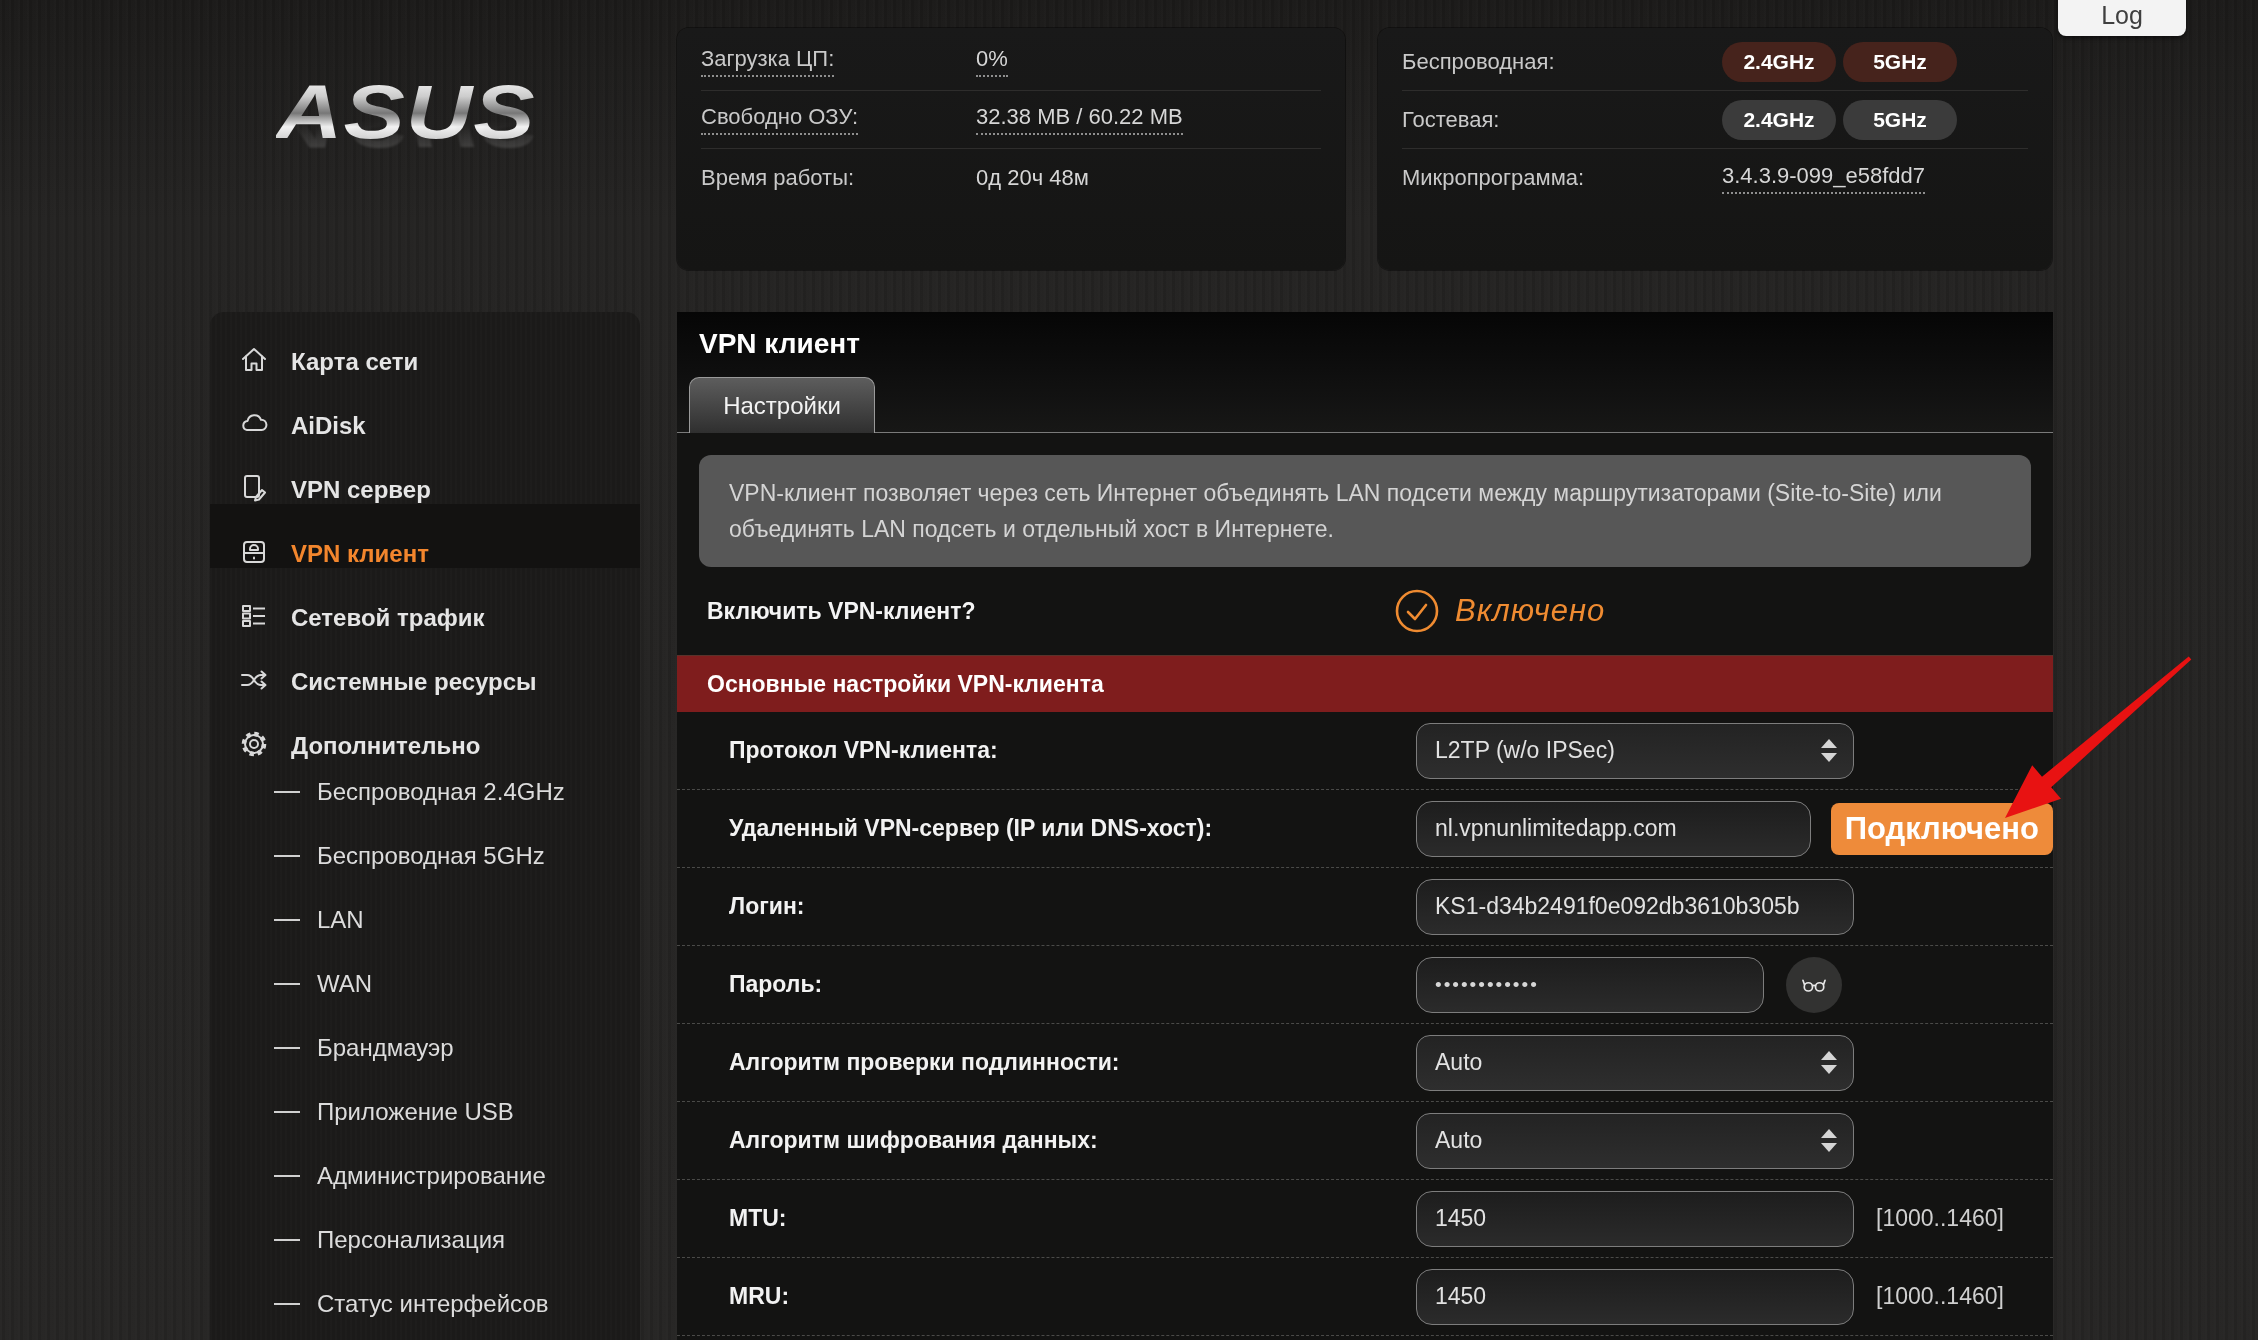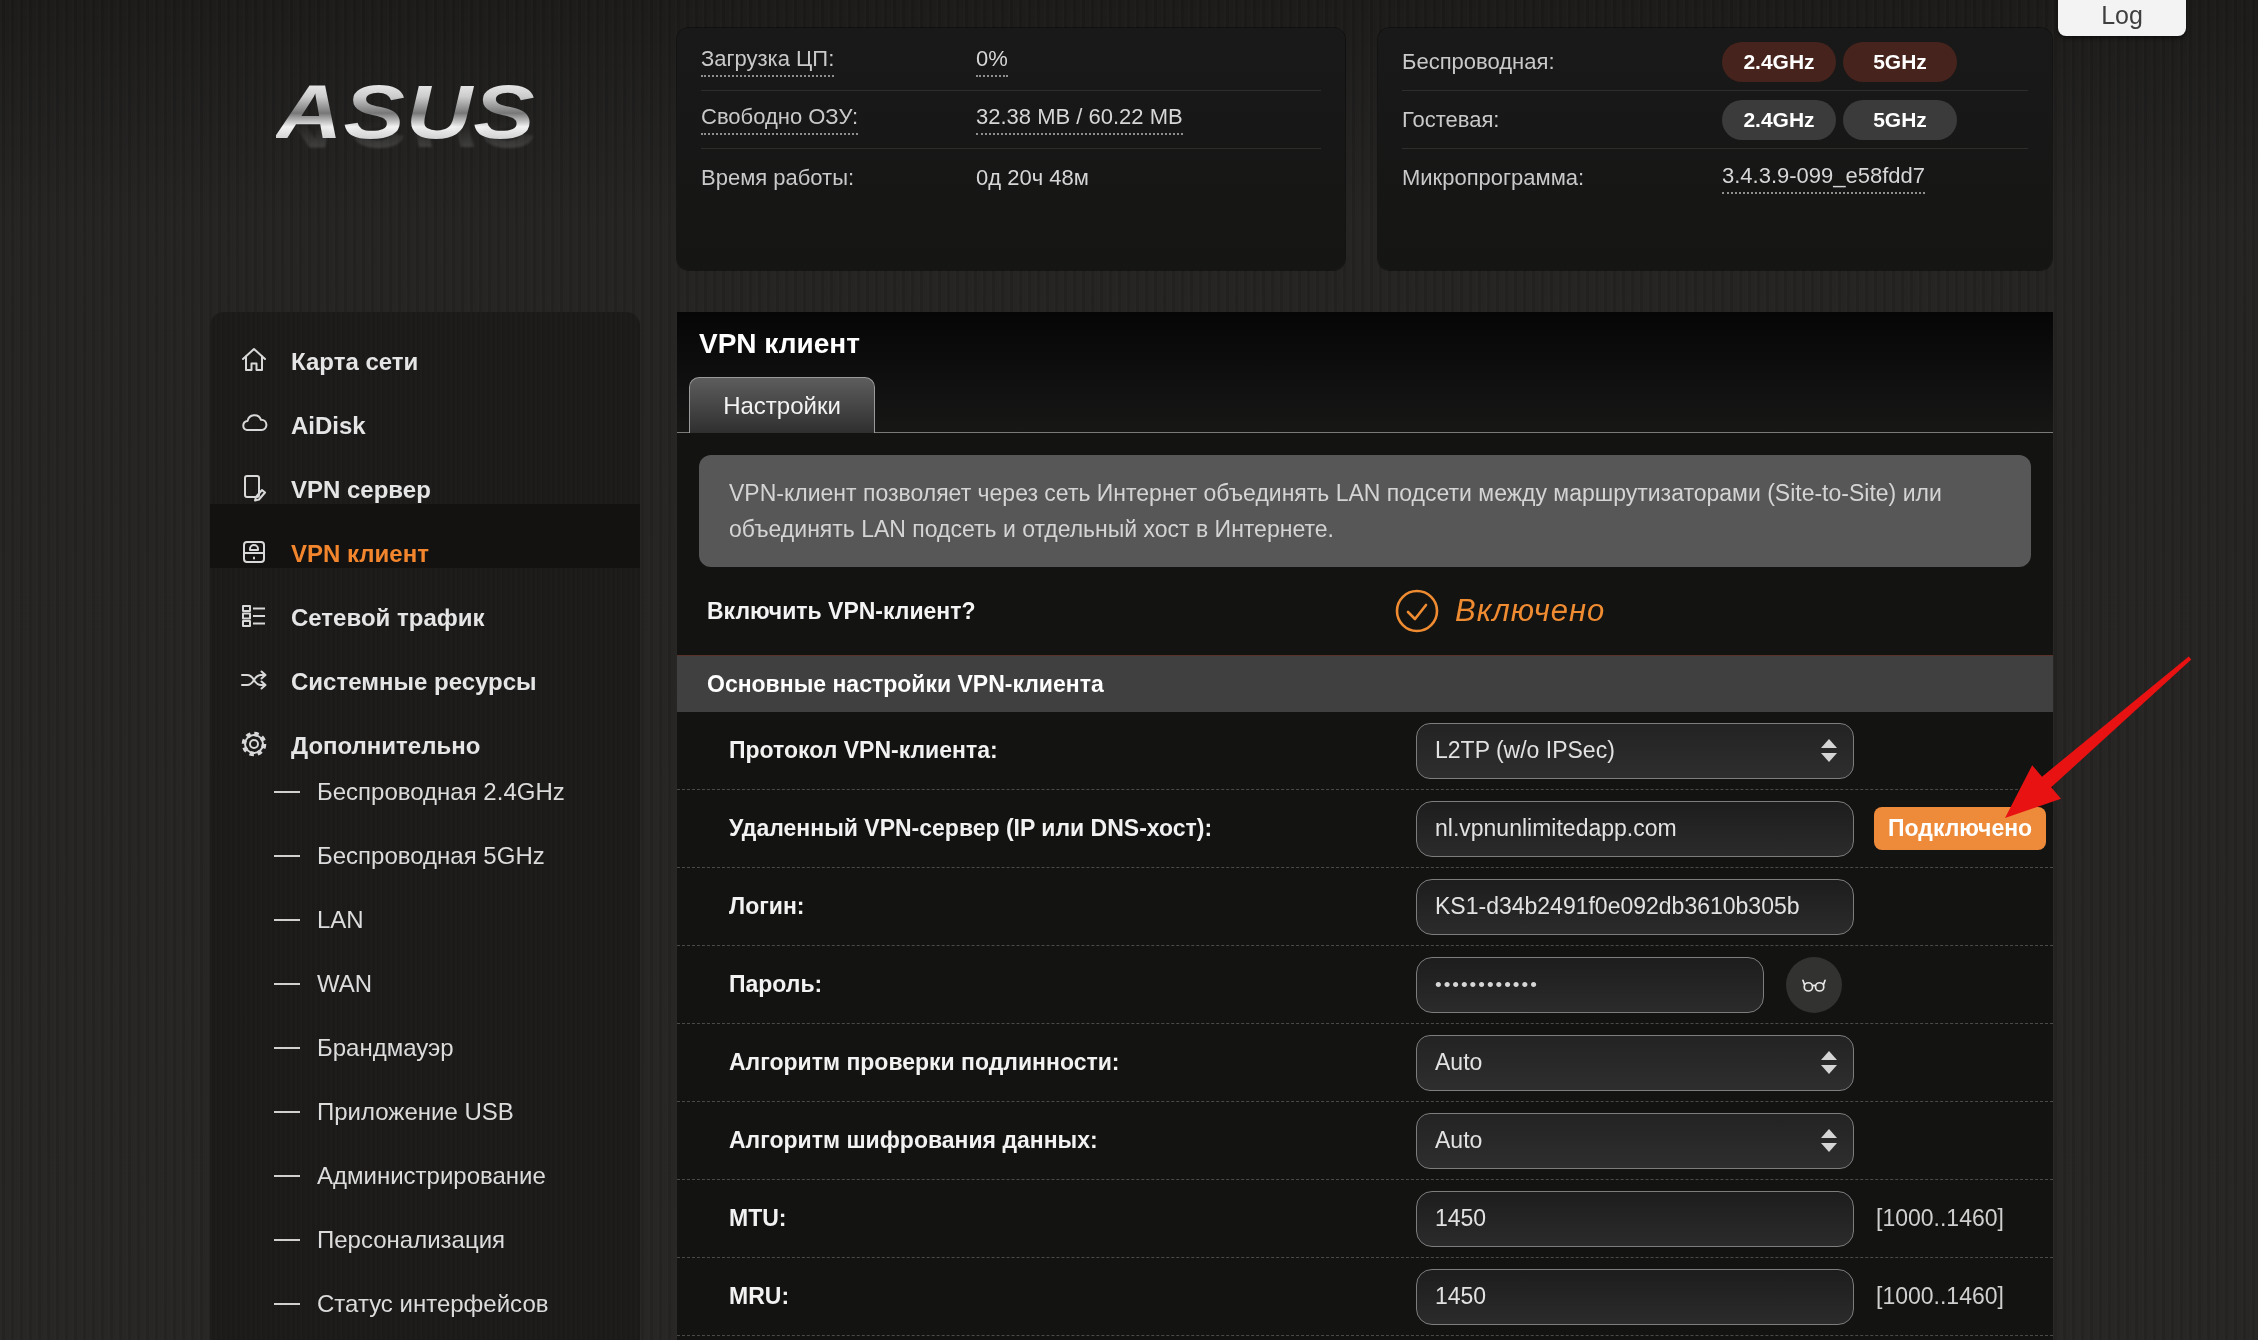--- a/index.html
+++ b/index.html
@@ -111,21 +111,21 @@
   }
   .desc-box {
     margin:22px 22px 0 22px; background:#575757; border-radius:12px;
     padding:20px 30px; color:#d4d4d4; font-size:23px; line-height:36px; height:112px;
   }
   .enable-row { height:88px; display:flex; align-items:center; }
   .enable-label { width:717px; padding-left:30px; color:#f4f4f4; font-size:23px; font-weight:bold; flex-shrink:0; }
   .enable-status { display:flex; align-items:center; gap:15px; cursor:pointer; }
   .enable-status .txt { color:#ef8b31; font-size:31px; font-style:italic; letter-spacing:1px; }
   .section-header {
-    height:57px; background:#404040; border-top:1px solid #59322a;
+    height:57px; background:#7f1d1d; border-top:1px solid #59322a;
     display:flex; align-items:center; padding-left:30px;
     color:#fff; font-size:23px; font-weight:bold;
   }
   .form-row { height:78px; display:flex; align-items:center; border-bottom:1px dashed #4a4a48;padding-left:22px; }
   .form-label { width:717px; padding-left:30px; color:#f2f2f2; font-size:23px; font-weight:bold; flex-shrink:0; }
   .text-input {
     width:438px; height:56px; border-radius:16px; border:1px solid #7d7d7d;
     background:linear-gradient(180deg,#1d1d1d,#2b2b2b); color:#e2e2e2;
     font-size:23px; padding:0 18px; font-family:"Liberation Sans",sans-serif; outline:none;
   }
@@ -133,21 +133,21 @@
   .selectbox {
     width:438px; height:56px; border-radius:14px; border:1px solid #7d7d7d;
     background:linear-gradient(180deg,#232323,#2e2e2e); color:#e2e2e2; font-size:23px;
     display:flex; align-items:center; justify-content:space-between; padding:0 16px 0 18px; cursor:pointer;
   }
   .sel-arrows { display:flex; flex-direction:column; align-items:center; }
   .tri-up { width:0; height:0; border-left:8px solid transparent; border-right:8px solid transparent; border-bottom:9px solid #d5d5d5; margin-bottom:5px; }
   .tri-down { width:0; height:0; border-left:8px solid transparent; border-right:8px solid transparent; border-top:9px solid #d5d5d5; }
   .hint { color:#cfcfcf; font-size:23px; margin-left:22px; }
   .connected-badge {
-    margin-left:20px; background:#ee8b3a; color:#fff; font-weight:bold; font-size:23px;
+    margin-left:20px; background:#ee8b3a; color:#fff; font-weight:bold; font-size:31px;
     padding:8px 14px; border-radius:8px;
   }
   .glasses-btn {
     width:56px; height:56px; border-radius:50%; background:#323231; margin-left:22px;
     display:flex; align-items:center; justify-content:center; cursor:pointer; color:#e8e8e8;
   }
 
   
   .arrow-annot { position:absolute; left:1985px; top:648px; pointer-events:none; }
 </style>

